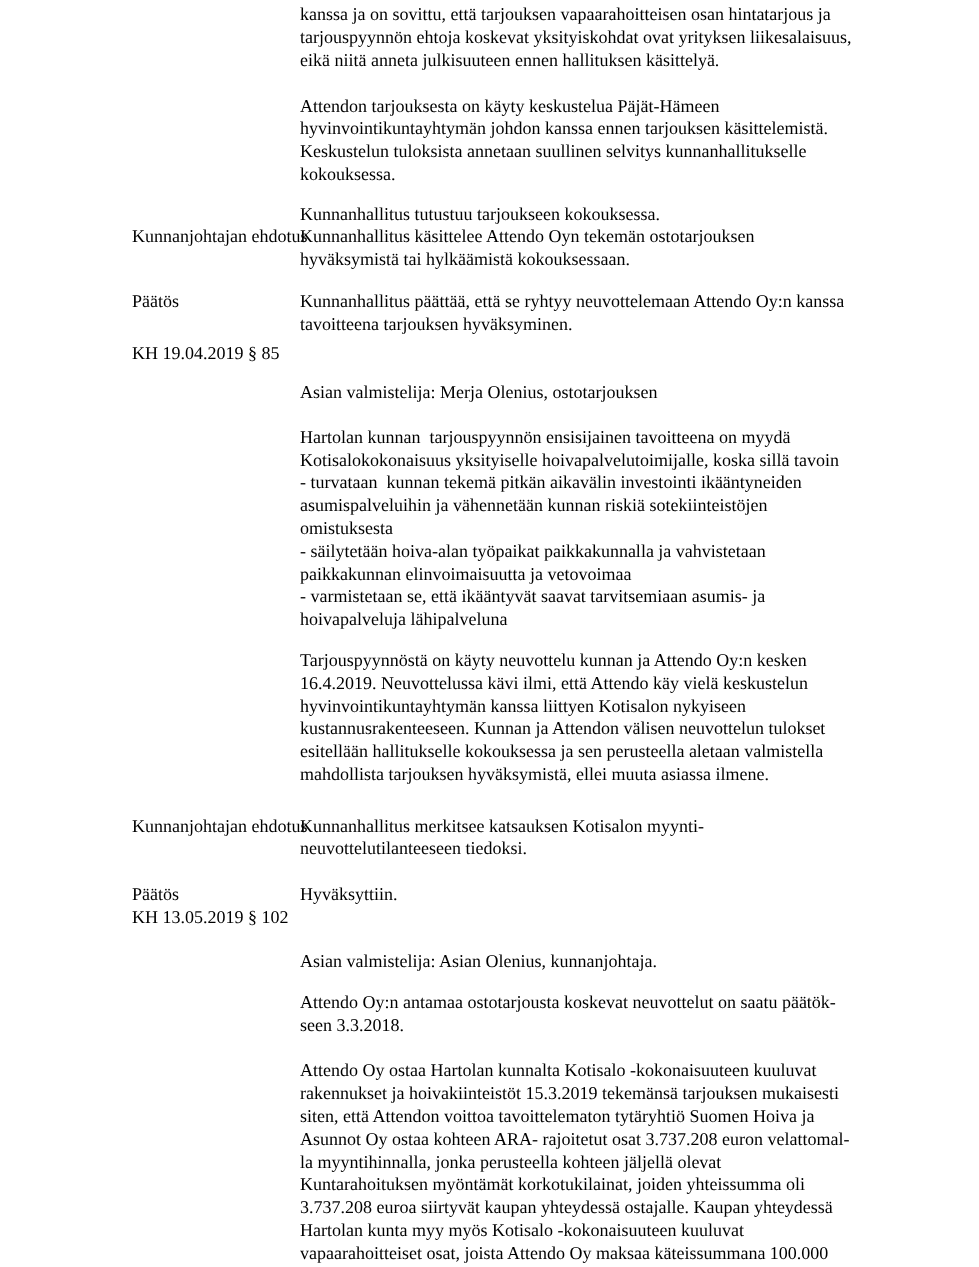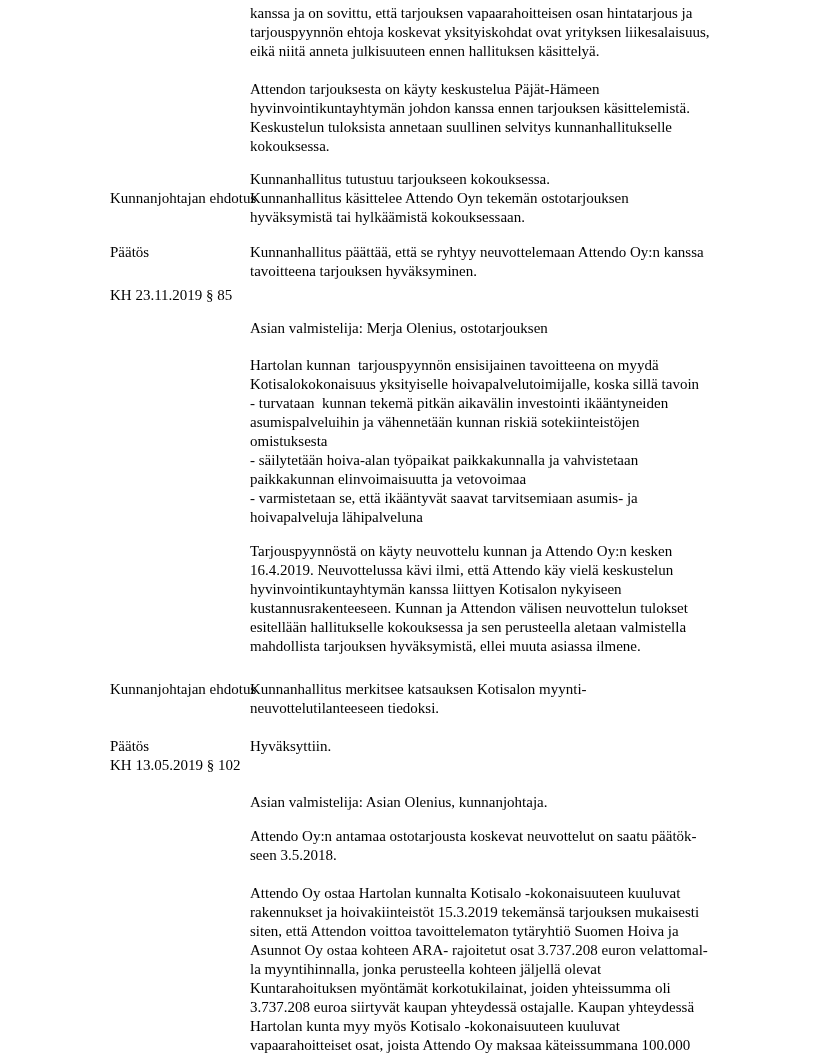--- a/index.html
+++ b/index.html
@@ -67,21 +67,21 @@
 hyväksymistä tai hylkäämistä kokouksessaan.</div>
   </div>
 
   <div class="row" style="top:243px">
     <div class="label">Päätös</div>
     <div class="body">Kunnanhallitus päättää, että se ryhtyy neuvottelemaan Attendo Oy:n kanssa
 tavoitteena tarjouksen hyväksyminen.</div>
   </div>
 
   <div class="row" style="top:286px">
-    <div class="label">KH 23.11.2019 § 85</div>
+    <div class="label">KH 19.04.2019 § 85</div>
   </div>
 
   <div class="row" style="top:319px">
     <div class="body">Asian valmistelija: Merja Olenius, ostotarjouksen</div>
   </div>
 
   <div class="row" style="top:356px">
     <div class="body">Hartolan kunnan  tarjouspyynnön ensisijainen tavoitteena on myydä
 Kotisalokokonaisuus yksityiselle hoivapalvelutoimijalle, koska sillä tavoin
 - turvataan  kunnan tekemä pitkän aikavälin investointi ikääntyneiden
@@ -113,21 +113,21 @@
 KH 13.05.2019 § 102</div>
     <div class="body">Hyväksyttiin.</div>
   </div>
 
   <div class="row" style="top:793px">
     <div class="body">Asian valmistelija: Asian Olenius, kunnanjohtaja.</div>
   </div>
 
   <div class="row" style="top:827px">
     <div class="body">Attendo Oy:n antamaa ostotarjousta koskevat neuvottelut on saatu päätök-
-seen 3.5.2018.</div>
+seen 3.3.2018.</div>
   </div>
 
   <div class="row" style="top:884px">
     <div class="body">Attendo Oy ostaa Hartolan kunnalta Kotisalo -kokonaisuuteen kuuluvat
 rakennukset ja hoivakiinteistöt 15.3.2019 tekemänsä tarjouksen mukaisesti
 siten, että Attendon voittoa tavoittelematon tytäryhtiö Suomen Hoiva ja
 Asunnot Oy ostaa kohteen ARA- rajoitetut osat 3.737.208 euron velattomal-
 la myyntihinnalla, jonka perusteella kohteen jäljellä olevat
 Kuntarahoituksen myöntämät korkotukilainat, joiden yhteissumma oli
 3.737.208 euroa siirtyvät kaupan yhteydessä ostajalle. Kaupan yhteydessä

